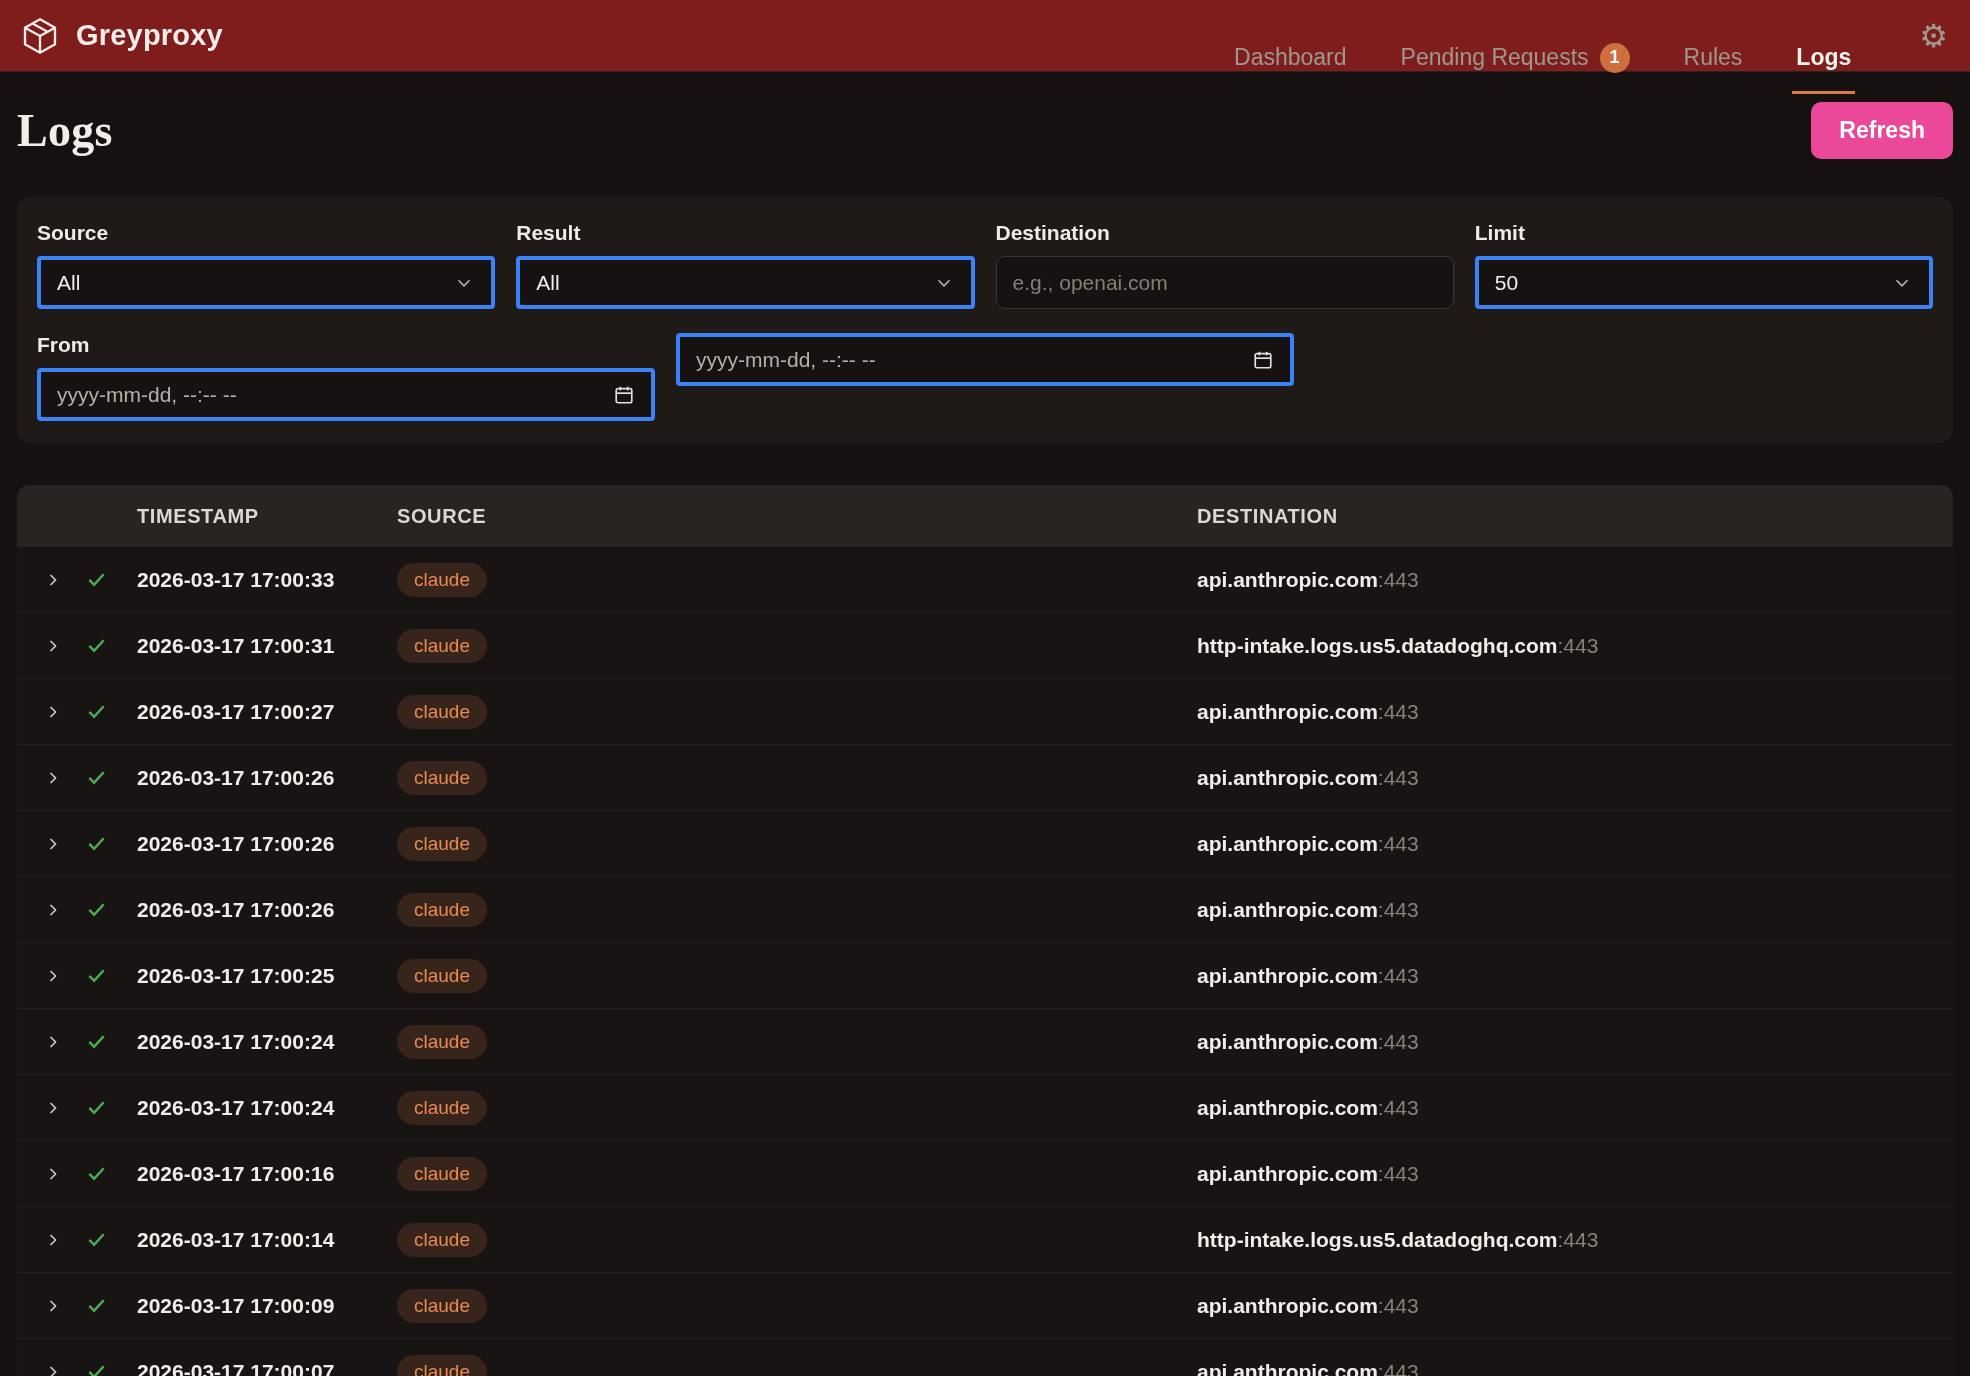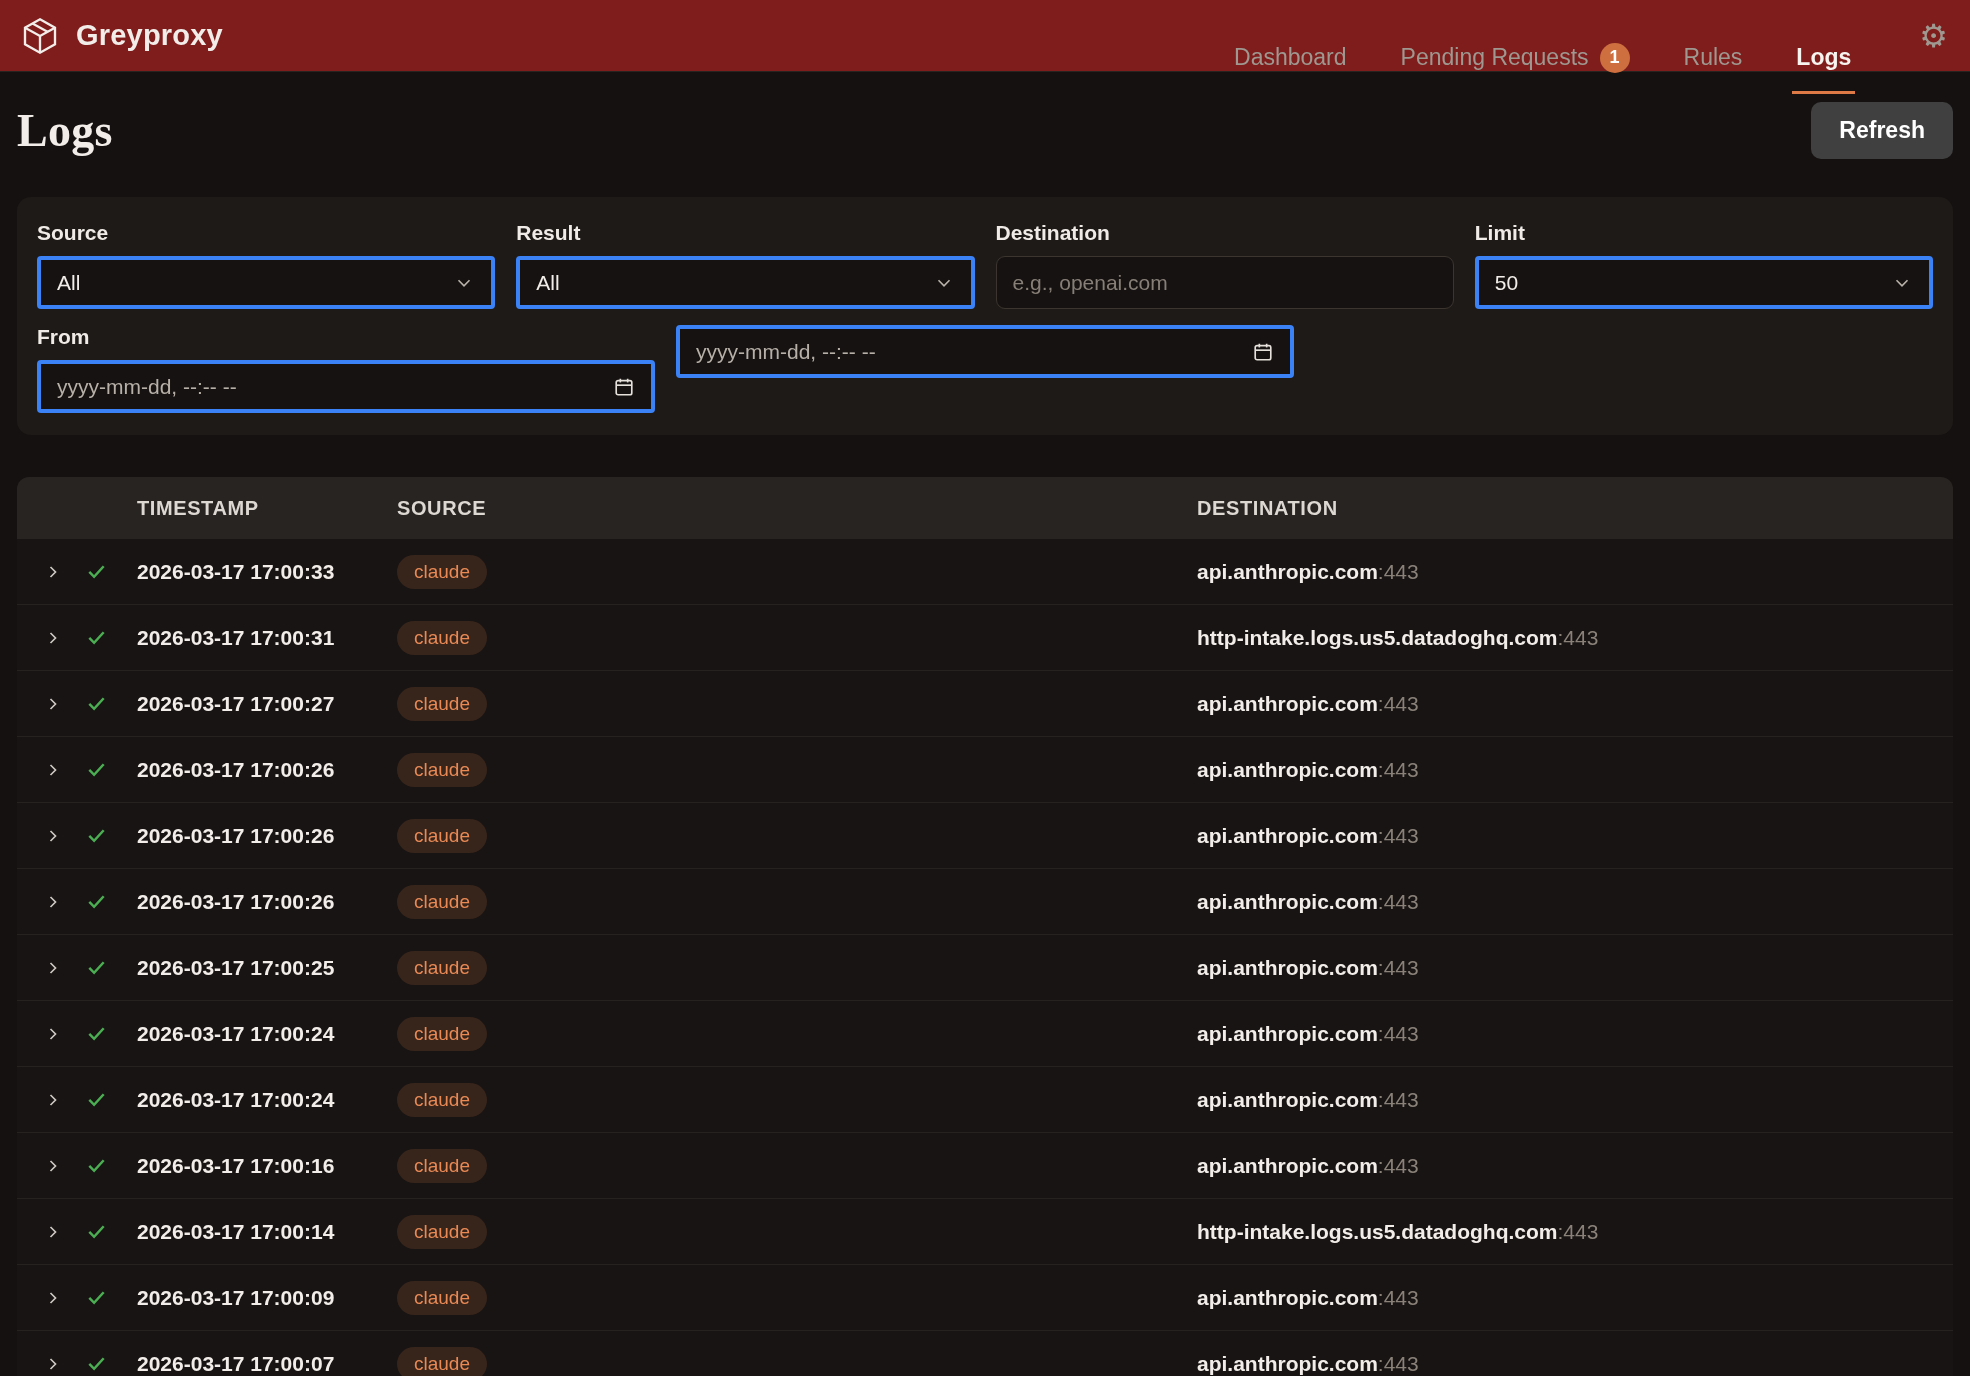--- a/index.html
+++ b/index.html
@@ -71,40 +71,40 @@
     align-items: center;
     justify-content: space-between;
   }
   h1.page-title {
     font-family: "Liberation Serif", serif;
     font-size: 46px;
     font-weight: 700;
     letter-spacing: 0.3px;
   }
   .refresh-btn {
-    background: #404040;
+    background: #ec4899;
     color: #ffffff;
     border: none;
     font-family: "Liberation Sans", sans-serif;
     font-size: 23px;
     font-weight: 600;
     padding: 15px 28px;
     border-radius: 10px;
     cursor: pointer;
   }
 
   
   .card {
     background: #1e1a18;
     border-radius: 14px;
   }
   .filters { margin-top: 38px; padding: 24px 20px 22px; }
   .frow { display: grid; gap: 21px; }
   .frow-4 { grid-template-columns: repeat(4, 1fr); }
-  .frow-3 { grid-template-columns: repeat(3, 1fr); margin-top: 16px; }
+  .frow-3 { grid-template-columns: repeat(3, 1fr); margin-top: 24px; }
   .field label {
     display: block;
     font-size: 21px;
     font-weight: 600;
     color: #f0ebe6;
     margin-bottom: 11px;
   }
   .select, .dateinput {
     height: 53px;
     background: #151211;

